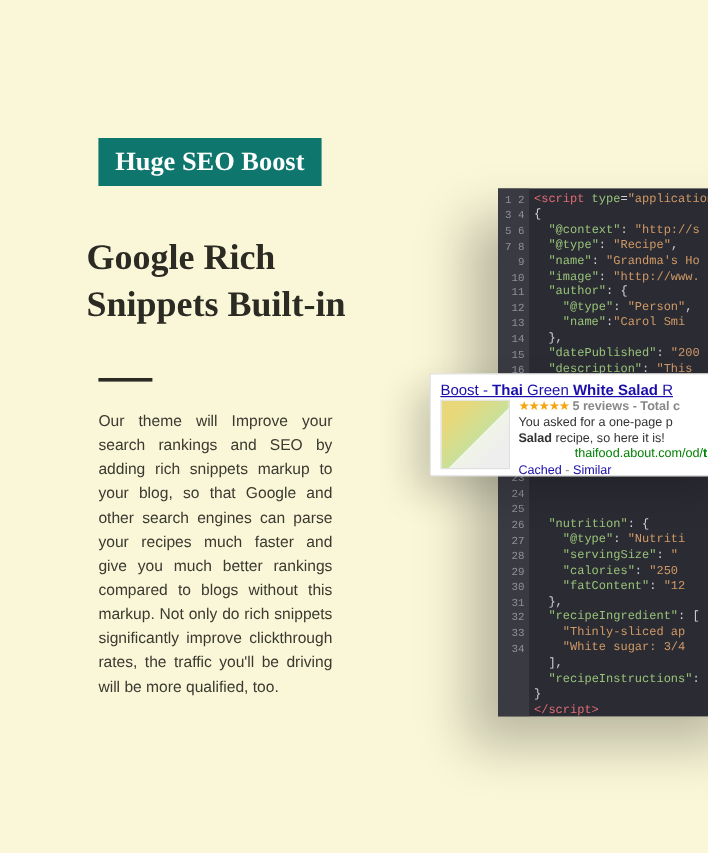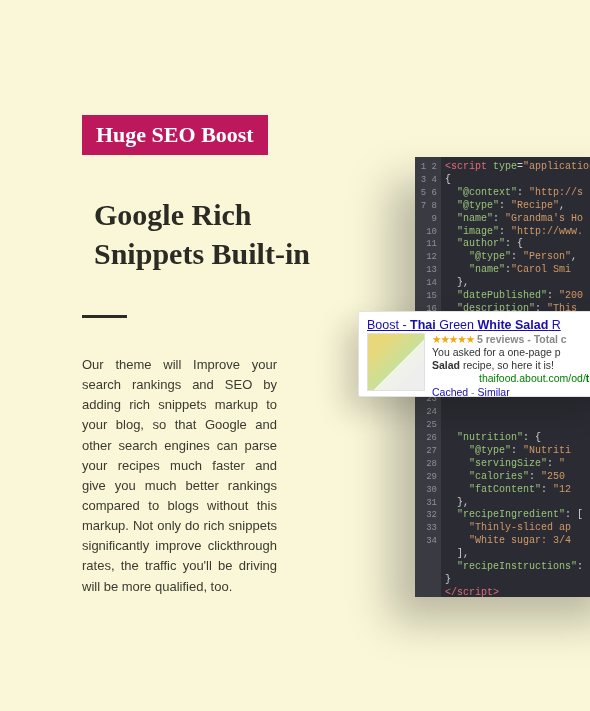--- a/index.html
+++ b/index.html
@@ -8,49 +8,49 @@
   height: 711px;
   background: #faf7d8;
   font-family: Georgia, 'Times New Roman', serif;
   overflow: hidden;
   position: relative;
 }
 .badge {
   position: absolute;
   top: 115px;
   left: 82px;
-  background: #be185d;
+  background: #0f766e;
   color: #fff;
   padding: 7px 14px;
   font-family: Georgia, serif;
   font-weight: bold;
   font-size: 22px;
 }
 .headline {
   position: absolute;
   top: 195px;
-  left: 94px;
+  left: 72px;
   width: 260px;
   color: #2b2b24;
   font-family: Georgia, serif;
   font-weight: 600;
   font-size: 30px;
   line-height: 1.3;
 }
 .divider {
   position: absolute;
   top: 315px;
   left: 82px;
   width: 45px;
   height: 3px;
   background: #2b2b24;
 }
 .body-copy {
   position: absolute;
-  top: 355px;
+  top: 341px;
   left: 82px;
   width: 195px;
   color: #3a3a30;
   font-family: Arial, Helvetica, sans-serif;
   font-size: 13px;
   line-height: 1.55;
   text-align: justify;
 }
 .code-img {
   position: absolute;

